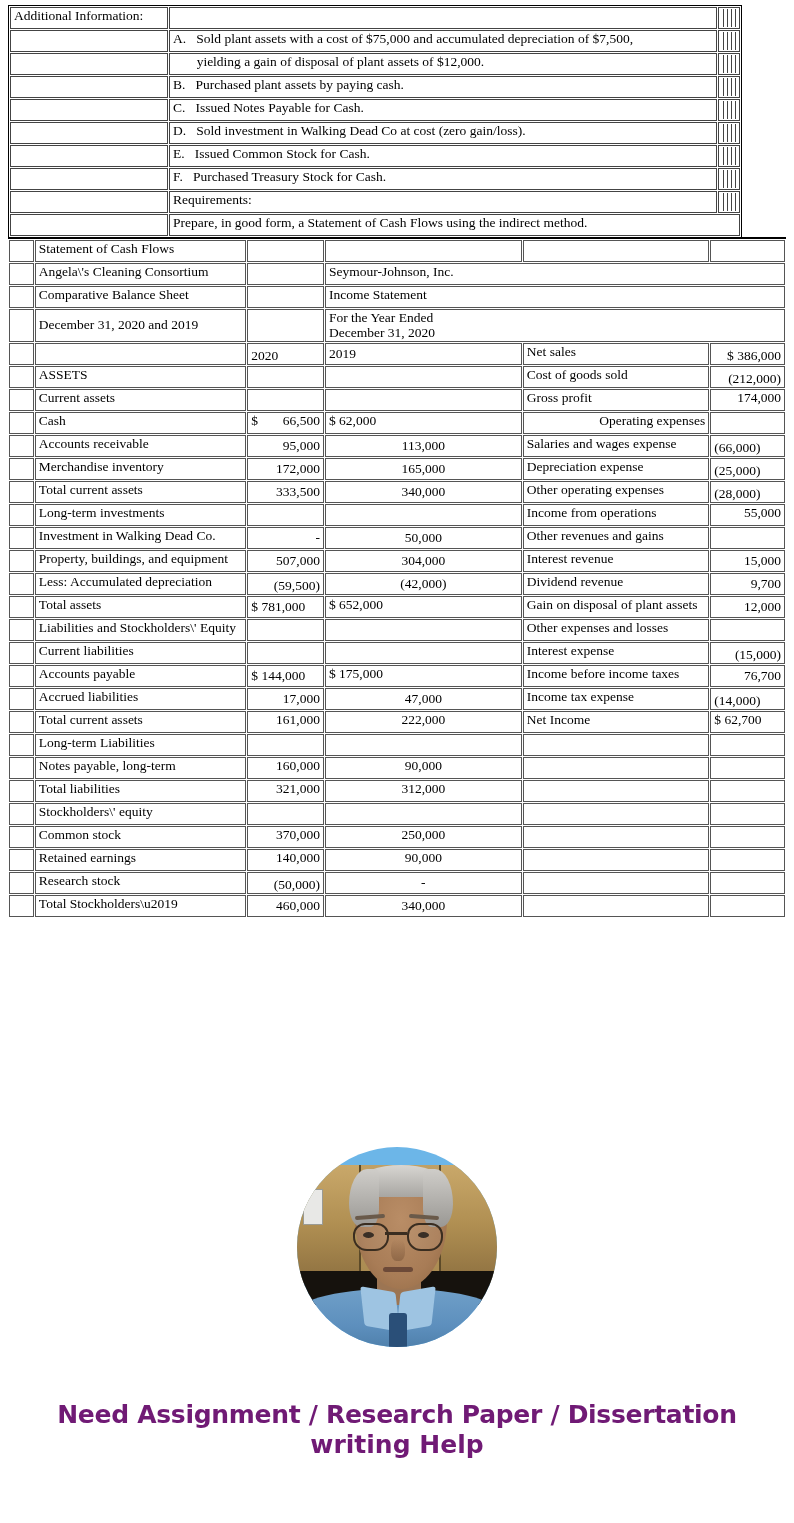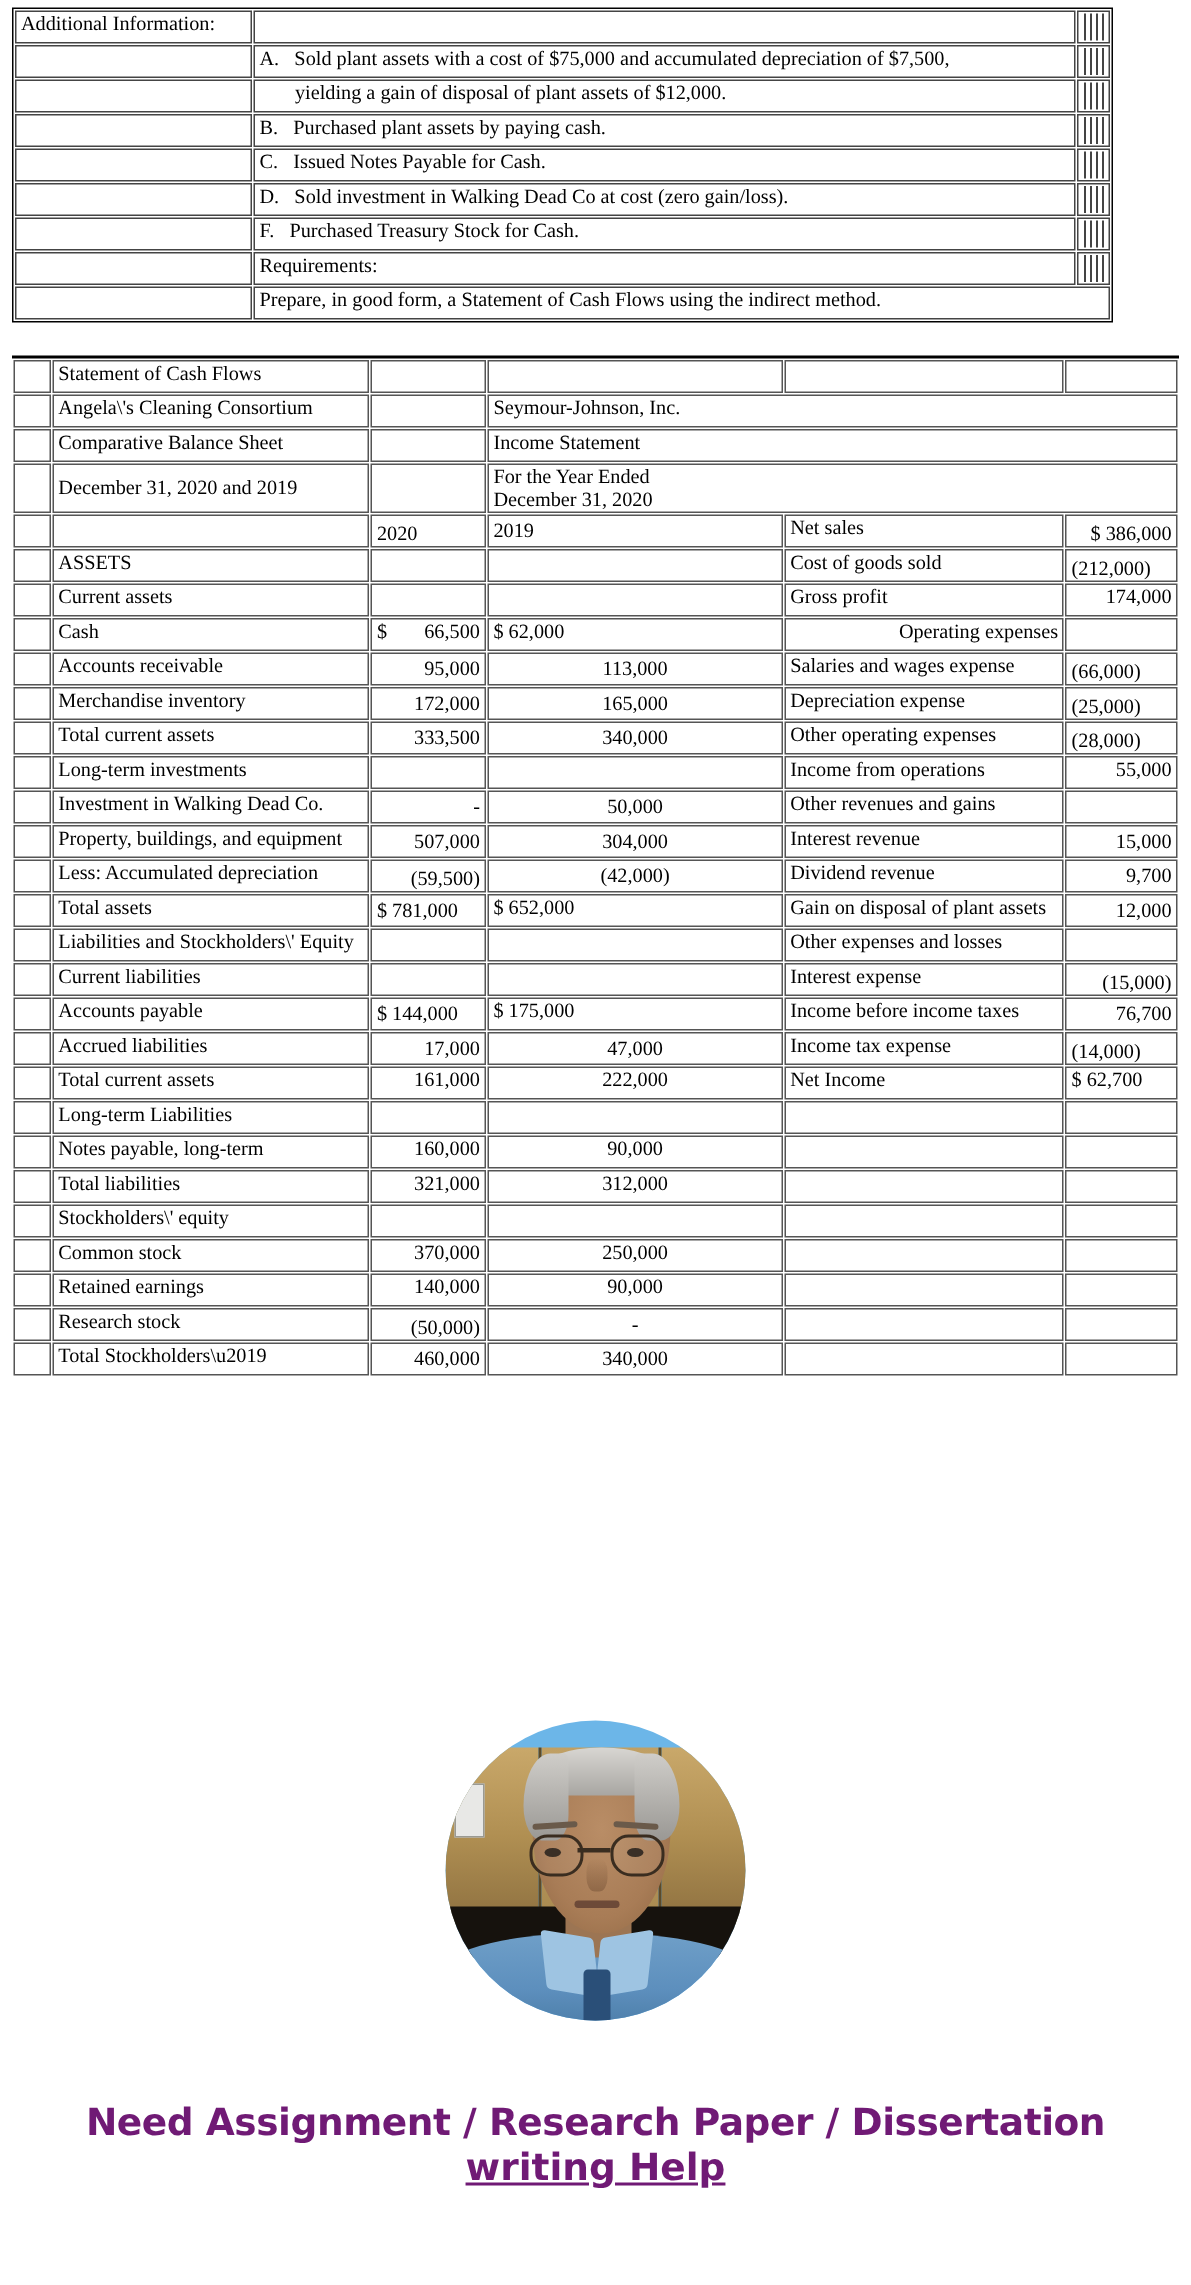--- a/index.html
+++ b/index.html
@@ -187,21 +187,21 @@
     left: 0;
     top: 1400px;
     width: 794px;
     text-align: center;
     font-family: "DejaVu Sans", "Liberation Sans", sans-serif;
     font-weight: bold;
     color: #701a75;
     line-height: 1.18;
   }
   .footer .l1 { font-size: 25px; letter-spacing: -0.3px; }
-  .footer .l2 { font-size: 25px; text-decoration: underline; }
+  .footer .l2 { font-size: 25px; }
   .footer .l3 { font-size: 25px; }
 </style>
 </head>
 <body>
 
 <div class="top-table-wrap">
   <table class="grid">
     <colgroup>
       <col style="width:158px">
       <col>
@@ -239,20 +239,27 @@
         <tr>
           <td class="blank"></td>
           <td style="white-space: pre;">C.   Issued Notes Payable for Cash.</td>
           <td class="narrow">
             <div class="stripes" style="background: repeating-linear-gradient(90deg, rgb(255, 255, 255) 0px, rgb(255, 255, 255) 1px, rgb(68, 68, 68) 1px, rgb(68, 68, 68) 2px, rgb(255, 255, 255) 2px, rgb(255, 255, 255) 4px);"></div>
           </td>
         </tr>
         <tr>
           <td class="blank"></td>
           <td style="white-space: pre;">D.   Sold investment in Walking Dead Co at cost (zero gain/loss).</td>
+          <td class="narrow">
+            <div class="stripes" style="background: repeating-linear-gradient(90deg, rgb(255, 255, 255) 0px, rgb(255, 255, 255) 1px, rgb(68, 68, 68) 1px, rgb(68, 68, 68) 2px, rgb(255, 255, 255) 2px, rgb(255, 255, 255) 4px);"></div>
+          </td>
+        </tr>
+        <tr>
+          <td class="blank"></td>
+          <td style="white-space: pre;">E.   Issued Common Stock for Cash.</td>
           <td class="narrow">
             <div class="stripes" style="background: repeating-linear-gradient(90deg, rgb(255, 255, 255) 0px, rgb(255, 255, 255) 1px, rgb(68, 68, 68) 1px, rgb(68, 68, 68) 2px, rgb(255, 255, 255) 2px, rgb(255, 255, 255) 4px);"></div>
           </td>
         </tr>
         <tr>
           <td class="blank"></td>
           <td style="white-space: pre;">F.   Purchased Treasury Stock for Cash.</td>
           <td class="narrow">
             <div class="stripes" style="background: repeating-linear-gradient(90deg, rgb(255, 255, 255) 0px, rgb(255, 255, 255) 1px, rgb(68, 68, 68) 1px, rgb(68, 68, 68) 2px, rgb(255, 255, 255) 2px, rgb(255, 255, 255) 4px);"></div>
           </td>
@@ -319,21 +326,21 @@
           <td class="y2019 topal" style="text-align: left;">2019</td>
           <td class="islabel">Net sales</td>
           <td class="isval">$ 386,000</td>
         </tr>
         <tr>
           <td class="rowhead tall2"></td>
           <td class="label tall2 wrapok" style="white-space: normal;">ASSETS</td>
           <td class="y2020 tall2" style="vertical-align: middle;"></td>
           <td class="y2019 tall2" style="vertical-align: middle;"></td>
           <td class="islabel tall2" style="white-space: normal; vertical-align: top;">Cost of goods sold</td>
-          <td class="isval tall2" style="text-align: left; vertical-align: bottom;">(212,000)</td>
+          <td class="isval tall2" style="text-align: right; vertical-align: bottom;">(212,000)</td>
         </tr>
         <tr>
           <td class="rowhead"></td>
           <td class="label wrapok" style="white-space: normal;">Current assets</td>
           <td class="y2020" style="vertical-align: top;"></td>
           <td class="y2019" style="vertical-align: top;"></td>
           <td class="islabel" style="white-space: normal; vertical-align: top;">Gross profit</td>
           <td class="isval" style="vertical-align: top;">174,000</td>
         </tr>
         <tr>

